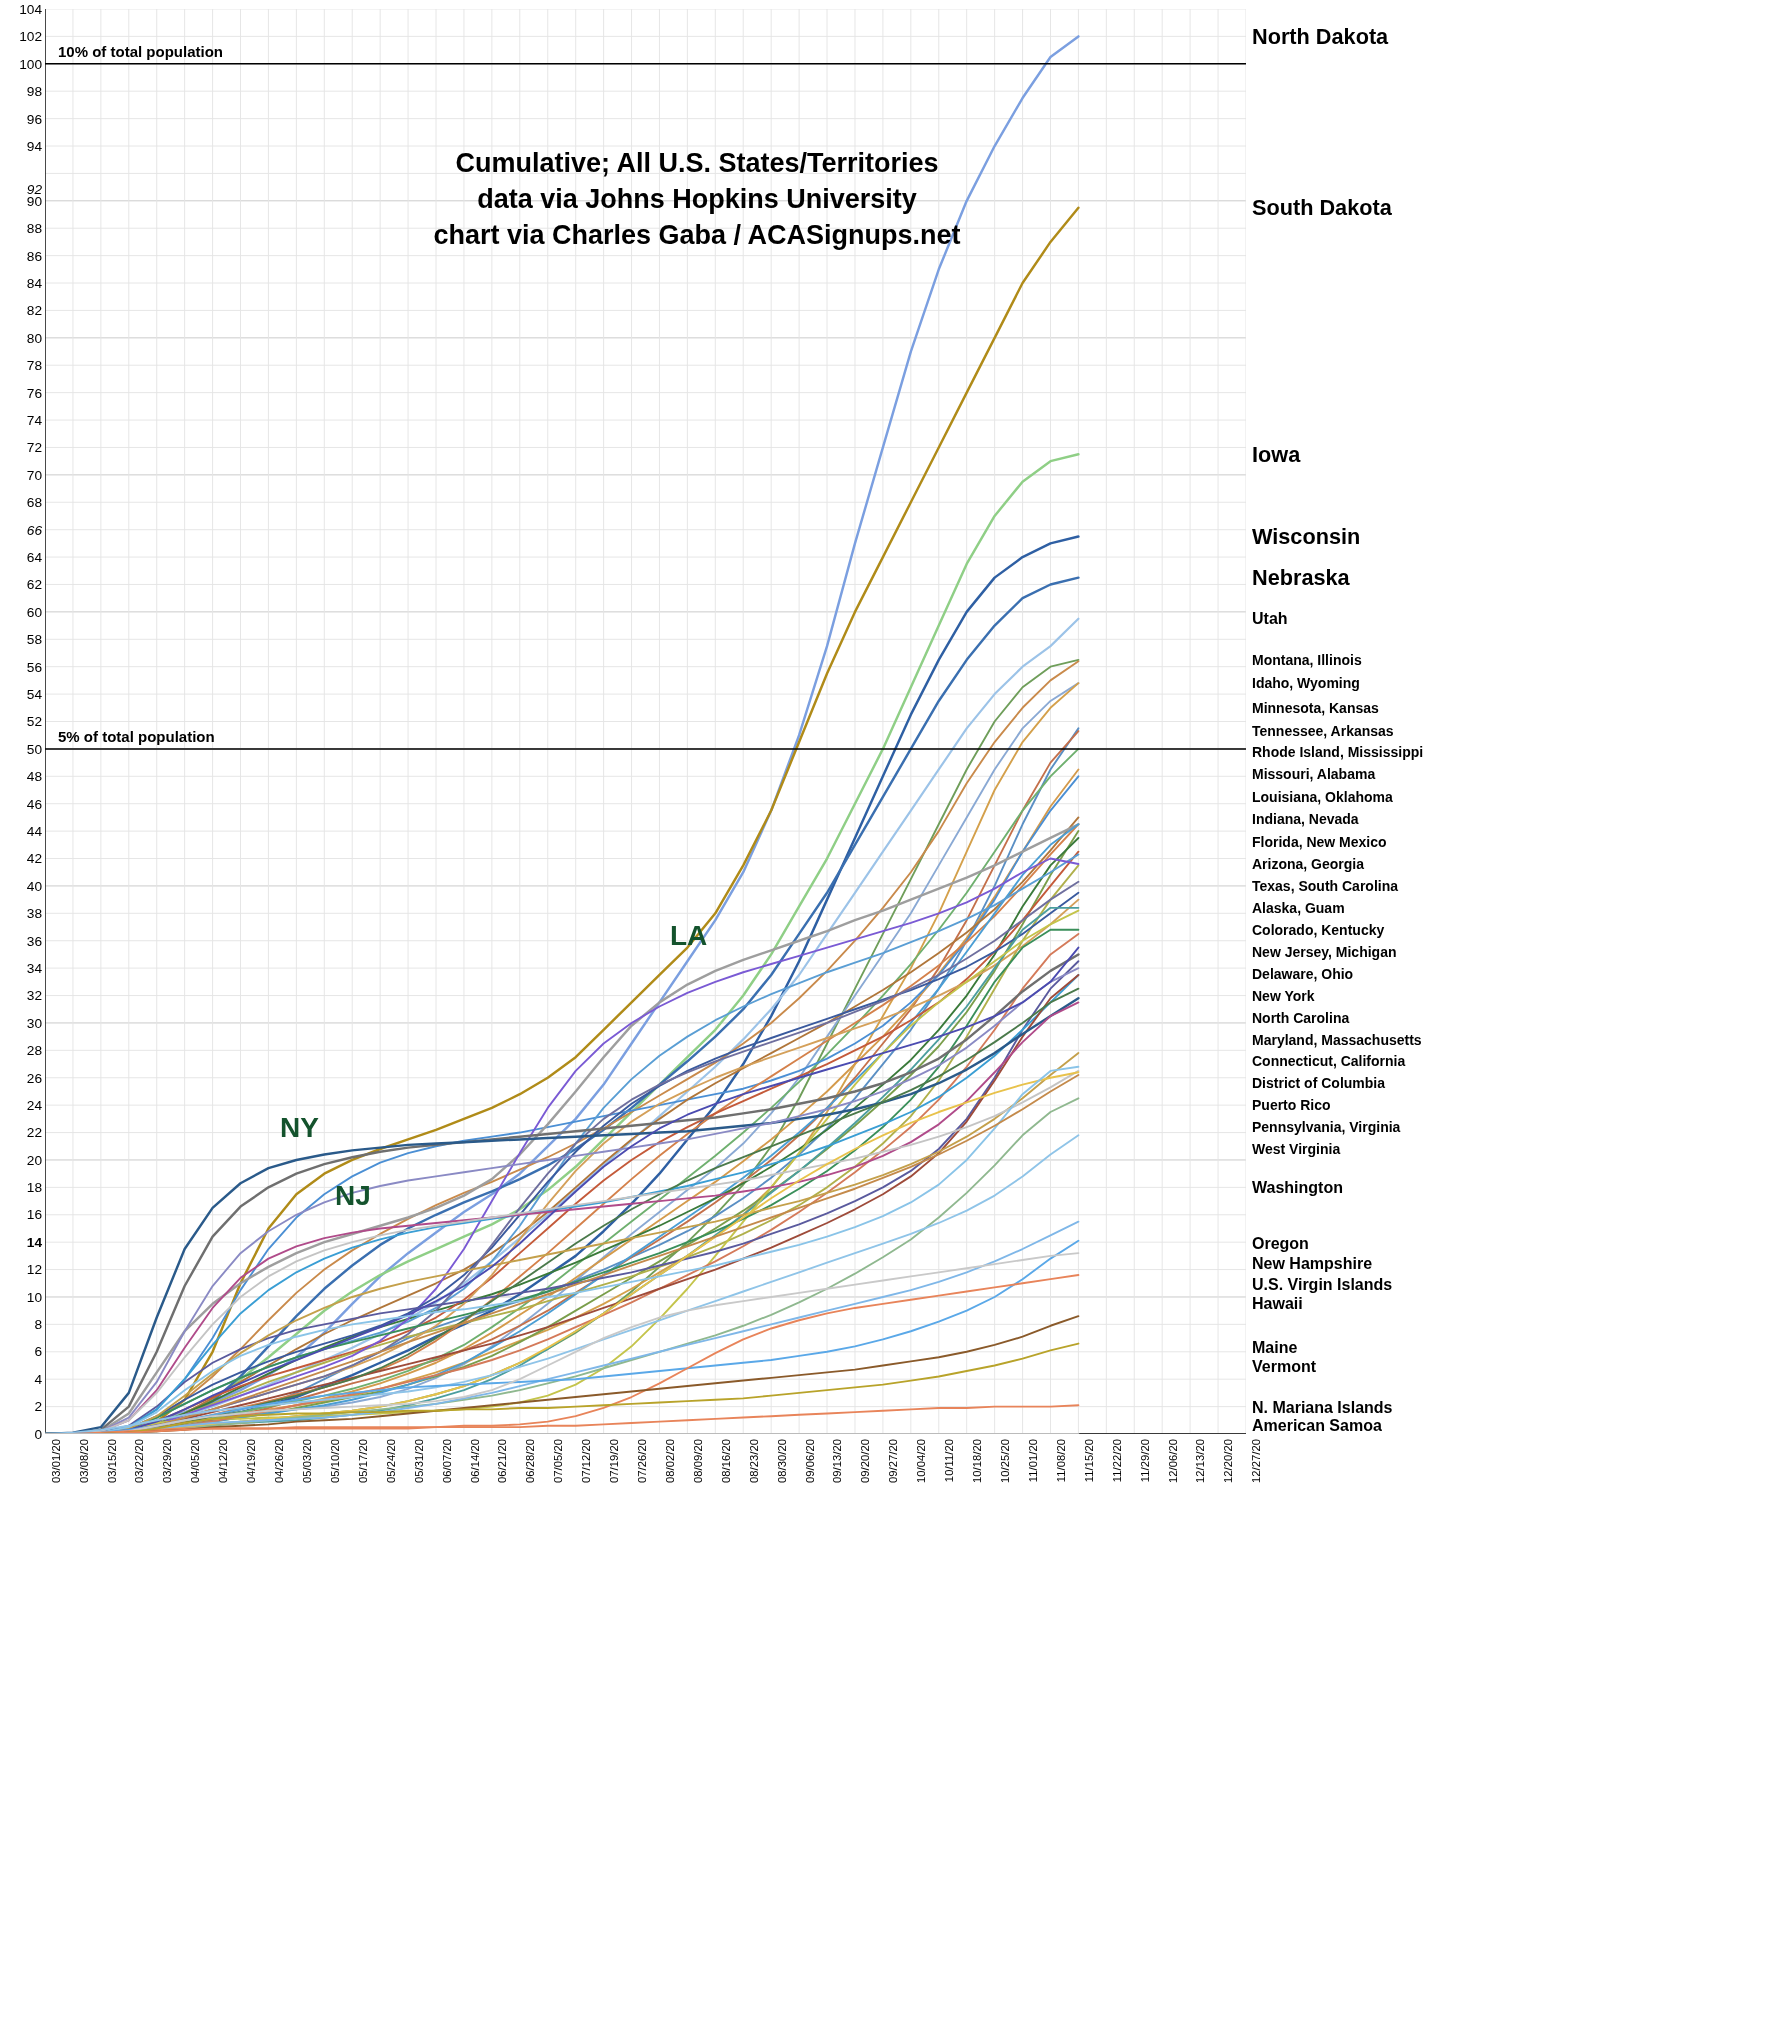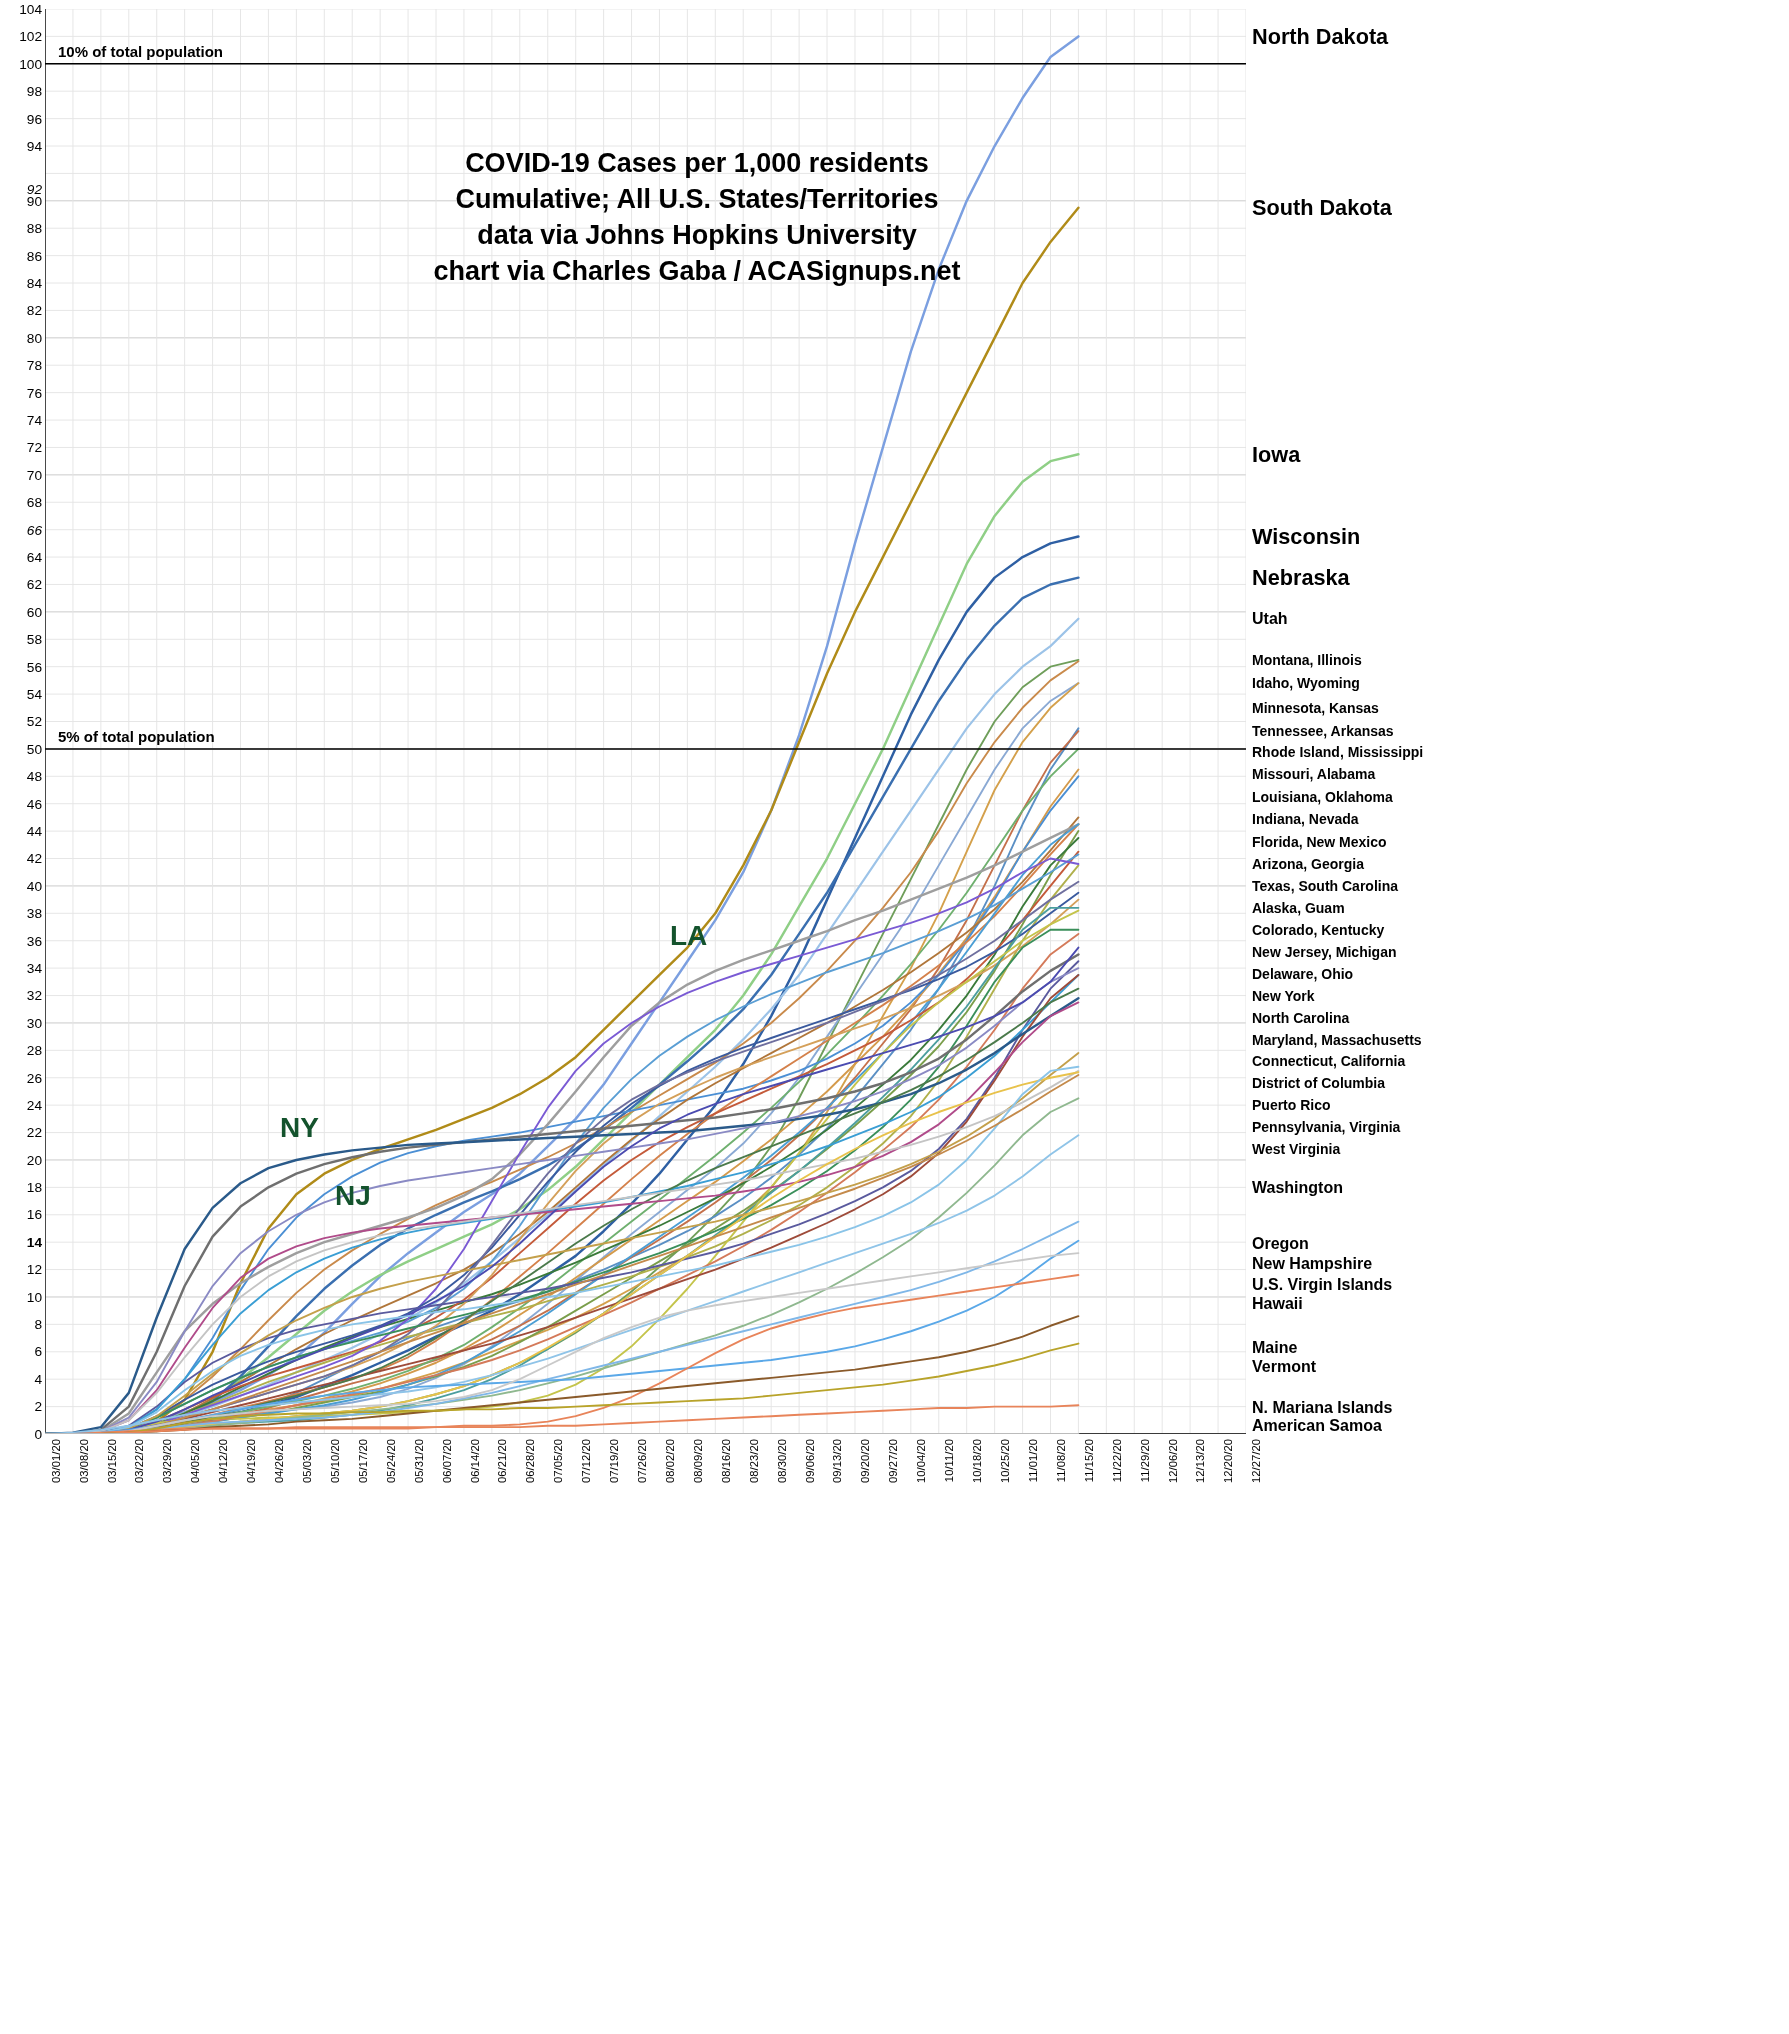--- a/index.html
+++ b/index.html
@@ -376,21 +376,20 @@
       <div class="x-label" style="left: 1038px;">11/15/20</div>
       <div class="x-label" style="left: 1066px;">11/22/20</div>
       <div class="x-label" style="left: 1094px;">11/29/20</div>
       <div class="x-label" style="left: 1122px;">12/06/20</div>
       <div class="x-label" style="left: 1149px;">12/13/20</div>
       <div class="x-label" style="left: 1177px;">12/20/20</div>
       <div class="x-label" style="left: 1205px;">12/27/20</div>
     </div>
 
   <div id="chart-title">
-      <div>COVID-19 Cases per 1,000 residents</div>
       <div>Cumulative; All U.S. States/Territories</div>
       <div>data via Johns Hopkins University</div>
       <div>chart via Charles Gaba / ACASignups.net</div>
     </div>
 
   <div id="ref-labels">
       <div class="ref-label" style="left: 58px; top: 43px;">10% of total population</div>
       <div class="ref-label" style="left: 58px; top: 728px;">5% of total population</div>
     </div>
 

